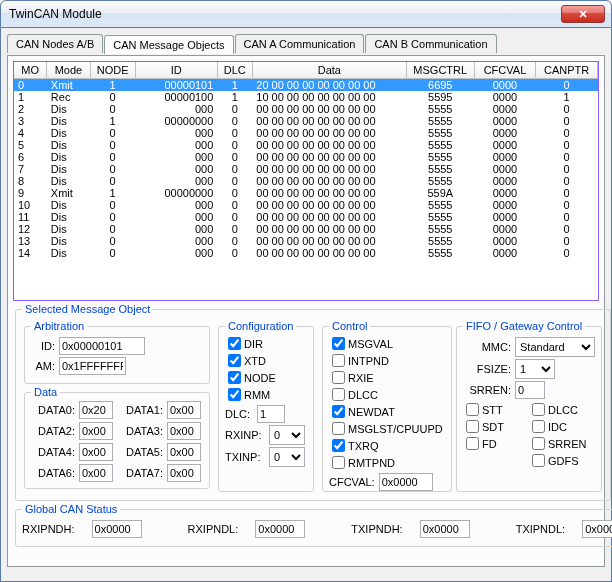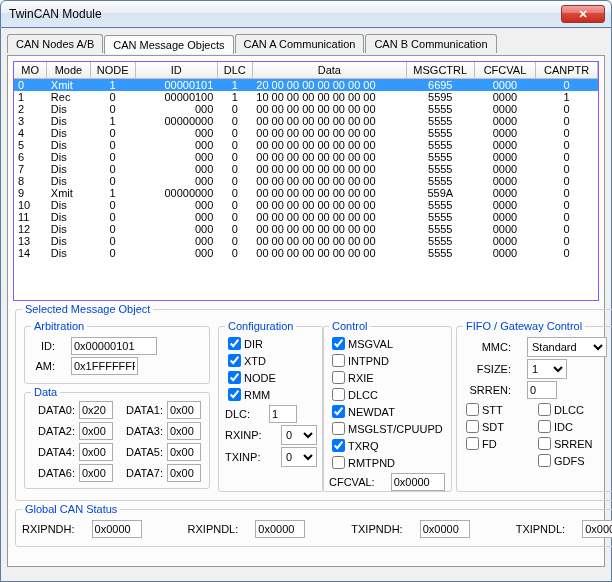--- a/index.html
+++ b/index.html
@@ -119,21 +119,21 @@
     padding: 1px 2px;
     border: 1px solid #abadb3;
     background: #fff;
   }
   input[type=checkbox] { margin: 1px 3px 1px 1px; vertical-align: middle; }
   select {
     font-family: inherit; font-size: 11px;
     height: 20px; border: 1px solid #abadb3; background: #fff;
   }
   label.ck { display: inline-flex; align-items: center; margin: 1px 2px; font-size: 11px; }
-  .row { display: flex; align-items: center; gap:16px; margin: 2px 0; }
+  .row { display: flex; align-items: center; gap:4px; margin: 2px 0; }
   .row > span.lbl { display:inline-block; }
   .cols { display:flex; gap:4px; }
   .data-grid { display:grid; grid-template-columns: auto 36px auto 36px; gap:3px 4px; align-items:center; }
   .data-grid span { text-align:right; }
   .fifo-cks { display:grid; grid-template-columns: 1fr 1fr; }
 </style>
 </head>
 <body>
 
 <div class="titlebar">

